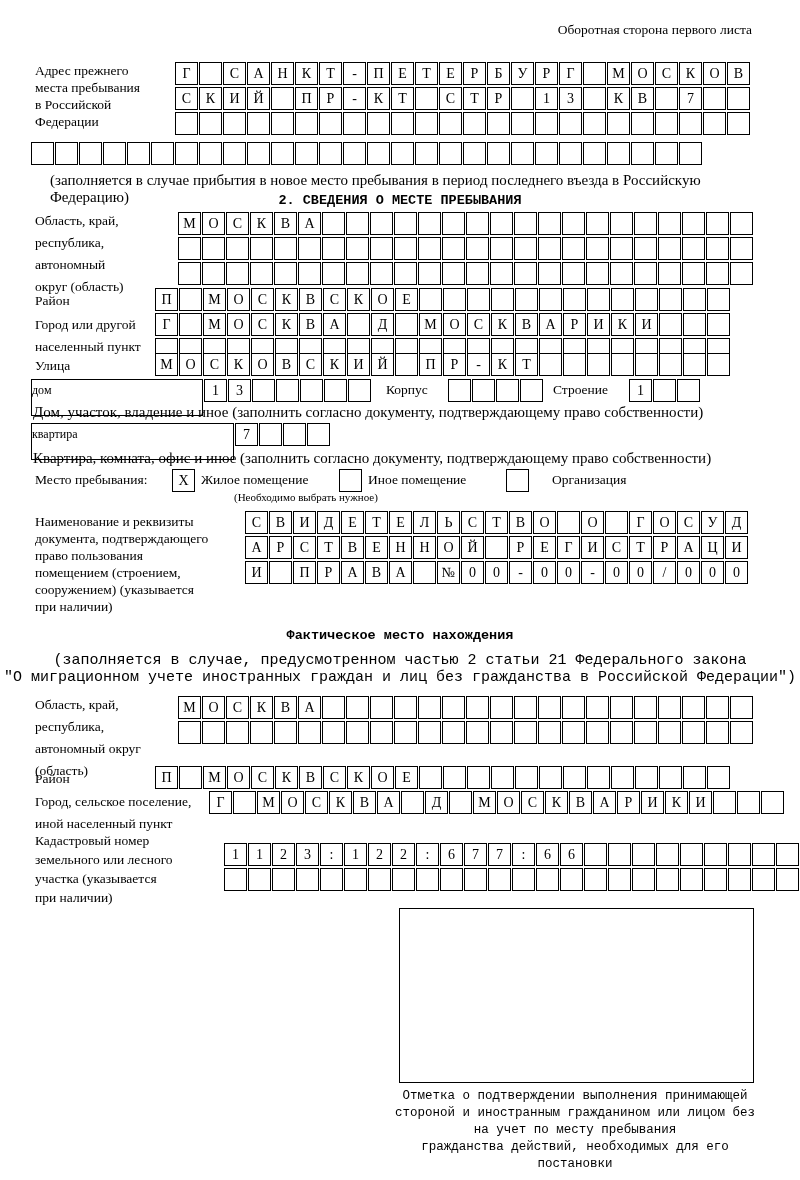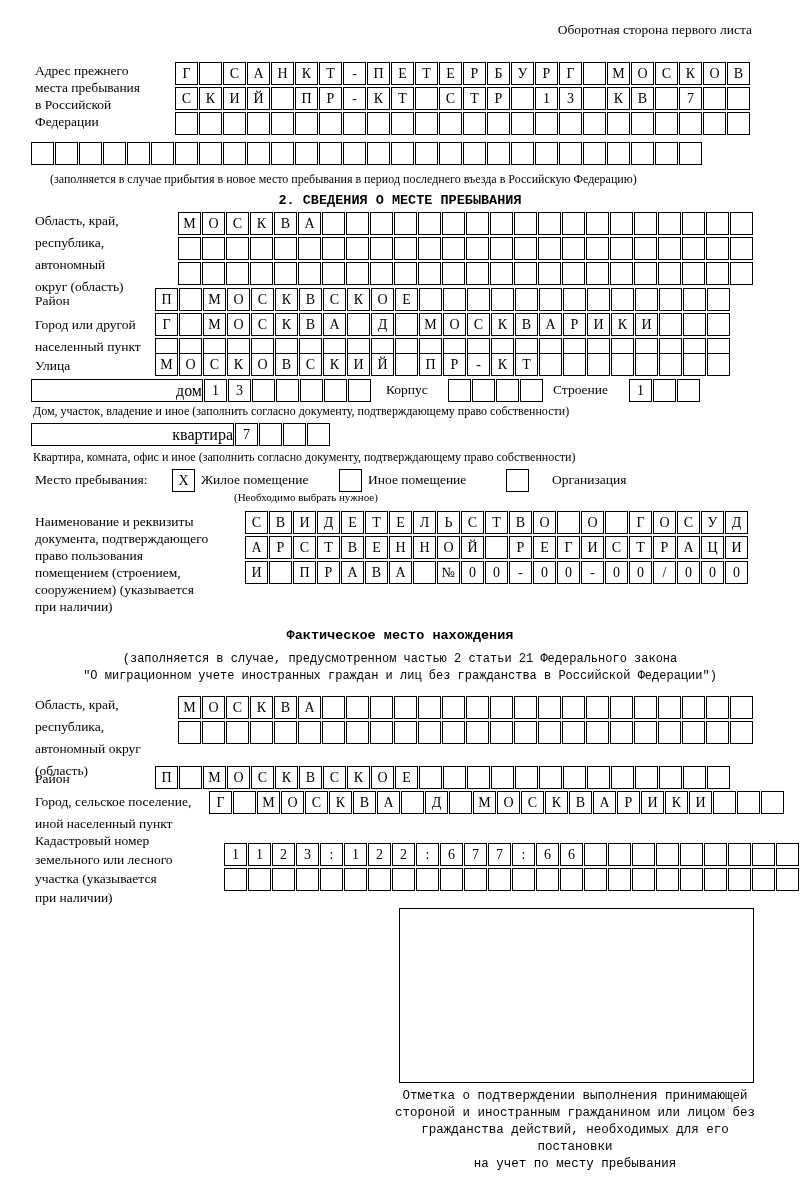--- a/index.html
+++ b/index.html
@@ -36,30 +36,30 @@
     font-size: 14px;
     line-height: 21px;
     font-family: "Liberation Serif", serif;
     background: #fff;
     flex: 0 0 auto;
   }
   .bx.filled { font-weight: normal; }
 
   .wbox {
     border: 1px solid #000;
-    height: 23px;
+    height: 37px;
     line-height: 21px;
-    text-align: right;
-    font-size: 16px;
+    text-align: left;
+    font-size: 12px;
     margin-right: 1px;
   }
 
   .abs { position: absolute; }
 
-  .note { font-size: 12px; }
+  .note { font-size: 15px; }
 
   .sig-box {
     position: absolute;
     border: 1px solid #000;
     background: #fff;
   }
 </style>
 </head>
 <body>
 
@@ -734,17 +734,17 @@
         <div class="bx"></div>
         <div class="bx"></div>
         <div class="bx"></div>
       </div>
     </div>
 
   <div class="sig-box" style="left:399px; top:908px; width:355px; height:175px;"></div>
   <div class="abs center" style="left:390px; top:1088px; width:370px; font-size:12.5px; line-height:17px;">
     <div>Отметка о подтверждении выполнения принимающей</div>
     <div>стороной и иностранным гражданином или лицом без</div>
+    <div>на учет по месту пребывания</div>
     <div>гражданства действий, необходимых для его постановки</div>
-    <div>на учет по месту пребывания</div>
   </div>
 
 </div>
 
 </body></html>

